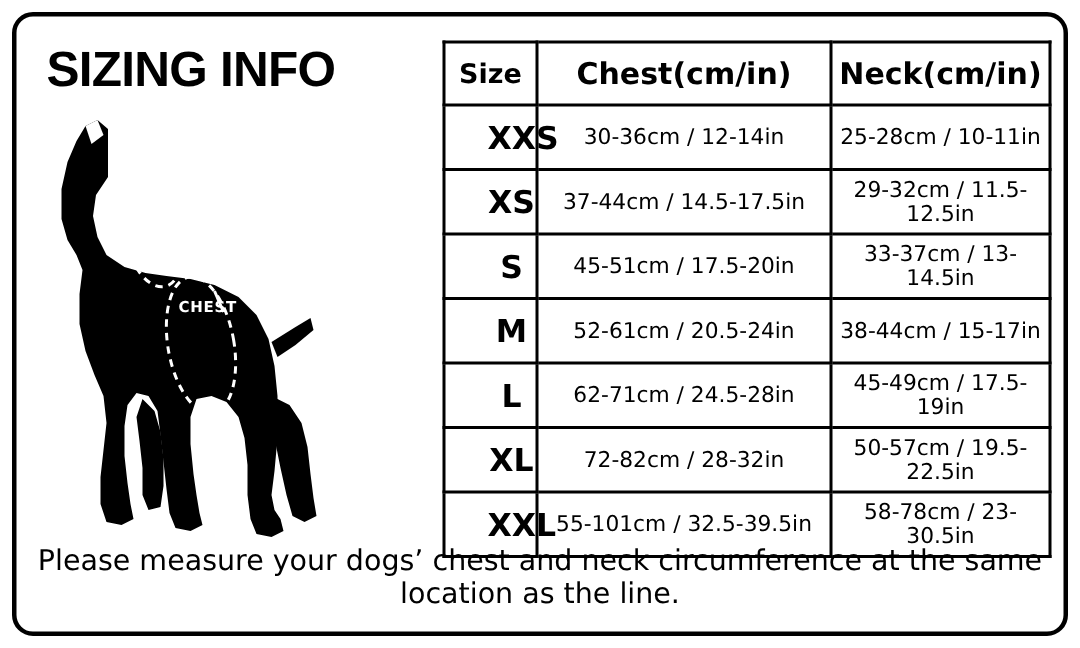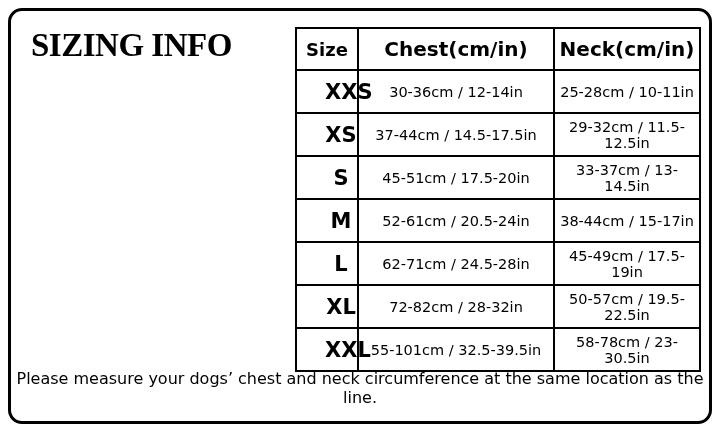--- a/index.html
+++ b/index.html
@@ -35,21 +35,21 @@
 
   
   .left-col {
     position: absolute;
     left: 18px;
     top: 18px;
     width: 262px;
     height: 350px;
   }
   .title {
-    font-family: Liberation Serif, serif;
+    font-family: Liberation Sans, sans-serif;
     font-weight: bold;
     font-size: 33px;
     letter-spacing: -0.5px;
     line-height: 1;
     margin: 0 0 16px 2px;
     white-space: nowrap;
   }
 
   .dog-wrap {
     position: relative;
@@ -114,33 +114,155 @@
   col.w-neck  { width: 146px; }
 
   
   .footer {
     position: absolute;
     left: 0;
     right: 0;
     bottom: 14px;
     text-align: center;
     font-family: "DejaVu Sans", sans-serif;
-    font-size: 16px;
+    font-size: 19px;
     color: #000000;
   }
 </style>
 </head>
 <body>
 
 <div class="page">
   <div class="frame">
 
     <div class="left-col">
       <h1 class="title">SIZING INFO</h1>
 
+      <div class="dog-wrap">
+        <svg width="250" height="292" viewBox="0 0 250 292" xmlns="http://www.w3.org/2000/svg">
+
+          <path fill="#000000" d="
+            M41,8
+            L41,40
+            L33,52
+            L31,66
+            L34,80
+            L40,92
+            L52,100
+            L66,104
+            L80,106
+            L96,108
+            L112,112
+            L128,120
+            L140,132
+            L148,148
+            L152,166
+            L154,186
+            L154,214
+            L152,236
+            L150,252
+            L152,262
+            L156,268
+            L158,276
+            L150,280
+            L140,278
+            L136,268
+            L134,252
+            L134,232
+            L132,214
+            L128,200
+            L120,190
+            L110,186
+            L100,188
+            L96,200
+            L96,218
+            L98,238
+            L100,252
+            L102,264
+            L104,272
+            L96,276
+            L86,274
+            L82,264
+            L80,248
+            L78,230
+            L76,212
+            L74,196
+            L68,186
+            L60,184
+            L54,192
+            L52,206
+            L52,226
+            L54,244
+            L56,258
+            L58,268
+            L50,272
+            L40,270
+            L36,258
+            L36,240
+            L38,222
+            L40,204
+            L38,186
+            L32,172
+            L26,156
+            L22,138
+            L22,118
+            L24,102
+            L20,92
+            L14,82
+            L10,68
+            L10,48
+            L14,30
+            L20,16
+            L26,6
+            L34,2
+            Z"></path>
+
+          <path fill="#ffffff" d="M26,6 L34,2 L38,12 L30,18 Z"></path>
+
+          <path fill="#000000" d="
+            M150,186
+            L162,192
+            L170,204
+            L174,220
+            L176,238
+            L178,254
+            L180,266
+            L172,270
+            L164,266
+            L160,252
+            L156,234
+            L152,214
+            Z"></path>
+
+          <path fill="#000000" d="
+            M64,188
+            L72,196
+            L76,210
+            L78,228
+            L78,246
+            L76,260
+            L68,262
+            L64,252
+            L64,234
+            L62,216
+            L60,200
+            Z"></path>
+
+          <path fill="#000000" d="M150,150 L166,140 L176,134 L178,142 L166,152 L154,160 Z"></path>
+
+          <ellipse cx="72" cy="88" rx="16" ry="26" fill="none" stroke="#ffffff" stroke-width="2" stroke-dasharray="5,4" transform="rotate(-18 72 88)"></ellipse>
+
+          <ellipse cx="103" cy="152" rx="22" ry="46" fill="none" stroke="#ffffff" stroke-width="2" stroke-dasharray="5,4" transform="rotate(-10 103 152)"></ellipse>
+
+          <line x1="118" y1="130" x2="112" y2="116" stroke="#ffffff" stroke-width="2"></line>
+        </svg>
+
+        <span class="label-neck">NECK</span>
+        <span class="label-chest">CHEST</span>
+      </div>
     </div>
 
     <div class="table-area">
       <table class="sizing">
         <colgroup>
           <col class="w-size">
             <col class="w-chest">
             <col class="w-neck">
         </colgroup>
         <thead>

